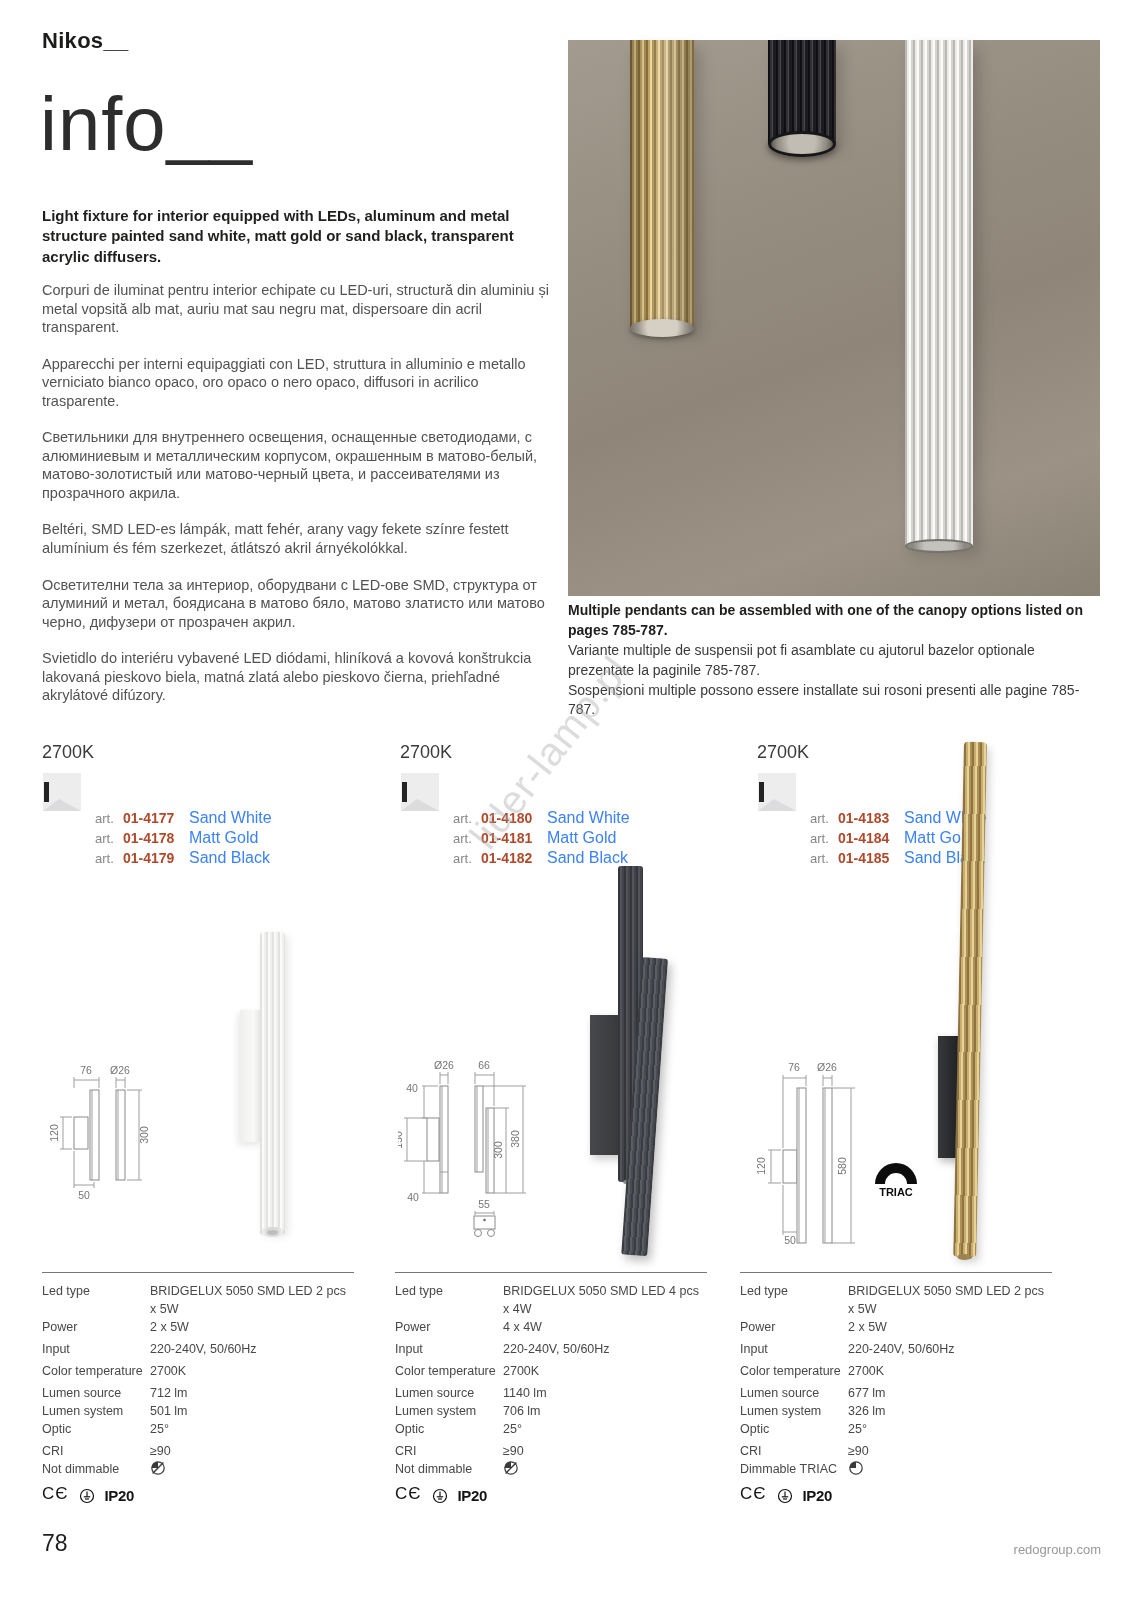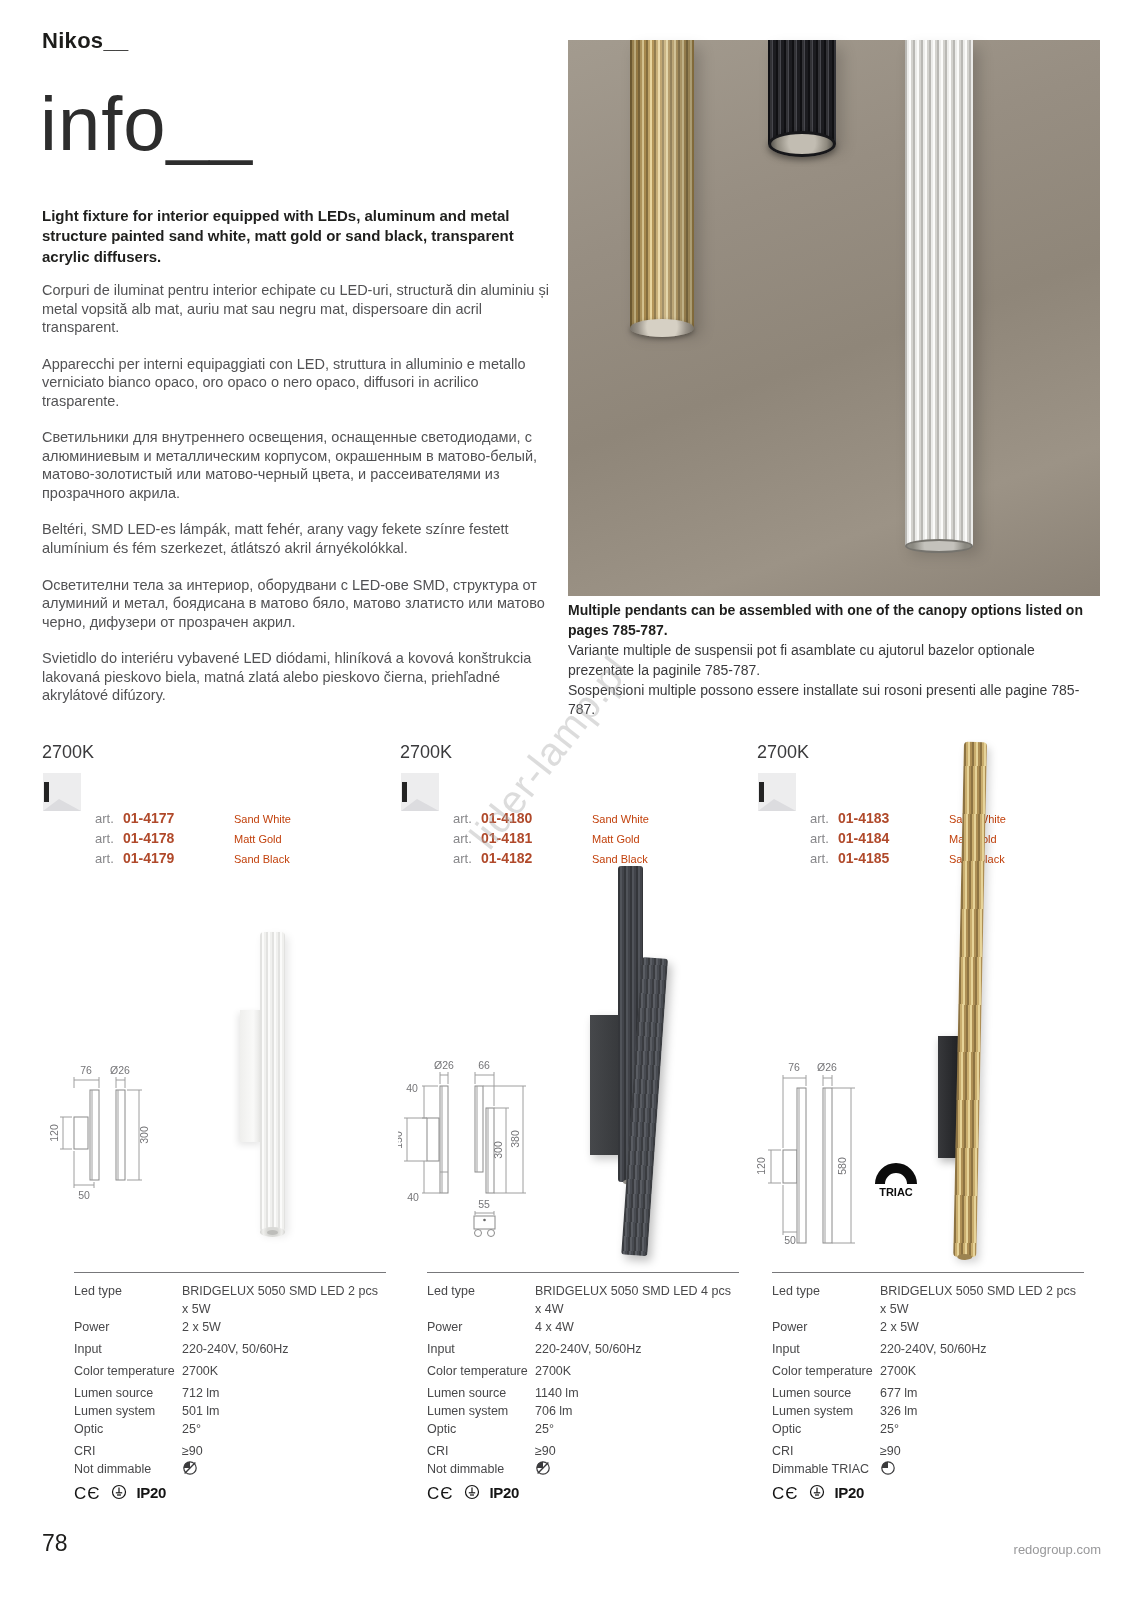--- a/index.html
+++ b/index.html
@@ -24,34 +24,34 @@
 
   .wm{left:385px;top:730px;width:330px;text-align:center;font-size:40px;color:#a9a9a9;opacity:.40;
       transform:rotate(-52deg);letter-spacing:1px;z-index:40;pointer-events:none;}
 
   .prod-head .ct{font-size:18px;color:#3a3a3c;margin-bottom:9px;}
   .art-wrap{display:flex;}
   .art-rows{margin-left:13px;padding-top:1px;}
   .art-row{height:20px;white-space:nowrap;}
   .art-prefix{display:inline-block;width:28px;font-size:13px;color:#87878a;}
   .art-code{display:inline-block;width:66px;font-size:14px;font-weight:bold;color:#b0492a;margin-top:37px;}
-  .art-finish{font-size:11px;color:#c2410c;margin-left:45px;}
+  .art-finish{font-size:16px;color:#3b82f6;}
 
   .drawing{position:absolute;}
   .drawing line{stroke:#9e9e9e;stroke-width:1;}
   .drawing rect.part, .drawing circle.part{stroke:#8a8a8a;fill:#ffffff;stroke-width:1;}
   .drawing text{fill:#757578;font-size:10.5px;font-family:"Liberation Sans",sans-serif;}
 
-  .spec{width:312px;border-top:1px solid #77777a;padding-top:9px;font-size:12.5px;color:#48484a;margin-left:32px;}
+  .spec{width:312px;border-top:1px solid #77777a;padding-top:9px;font-size:12.5px;color:#48484a;}
   .spec .row{display:flex;line-height:18px;}
   .spec .row.gap{margin-top:4px;}
   .spec .lbl{width:108px;flex:none;}
   .spec .val{flex:1;}
   .dim-icon{vertical-align:-3px;}
-  .cert{margin-top:6px;display:flex;align-items:flex-start;gap:10px;}
+  .cert{margin-top:6px;display:flex;align-items:flex-end;gap:10px;}
   .cert .ce{font-size:17px;color:#141414;letter-spacing:1px;}
   .cert .ip{font-size:15px;font-weight:bold;color:#141414;letter-spacing:-.3px;}
 
   .pageno{left:42px;top:1530px;font-size:23px;color:#1d1d1b;}
   .site{right:30px;top:1542px;font-size:13px;color:#98989a;}
 </style>
 </head>
 <body>
 
 <div class="page">

